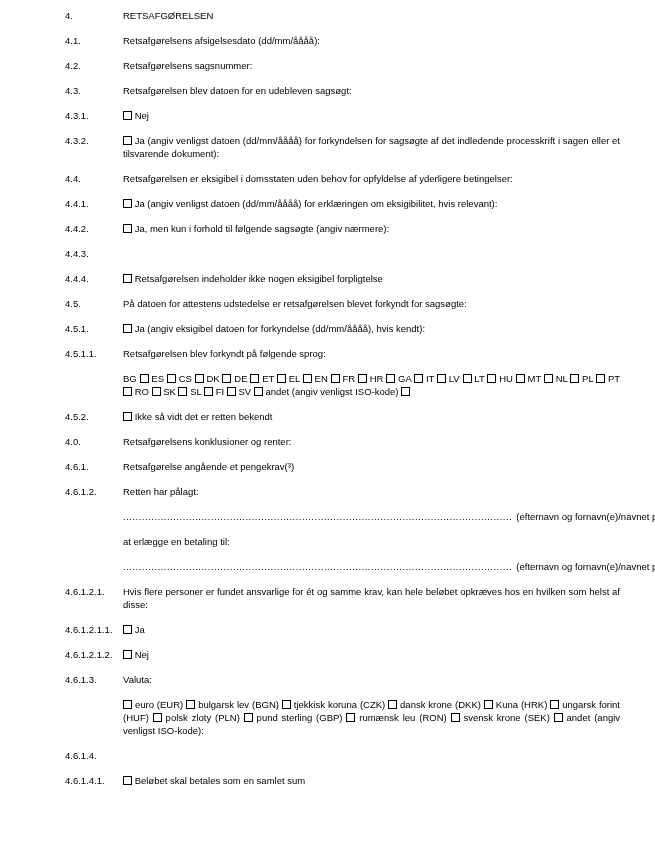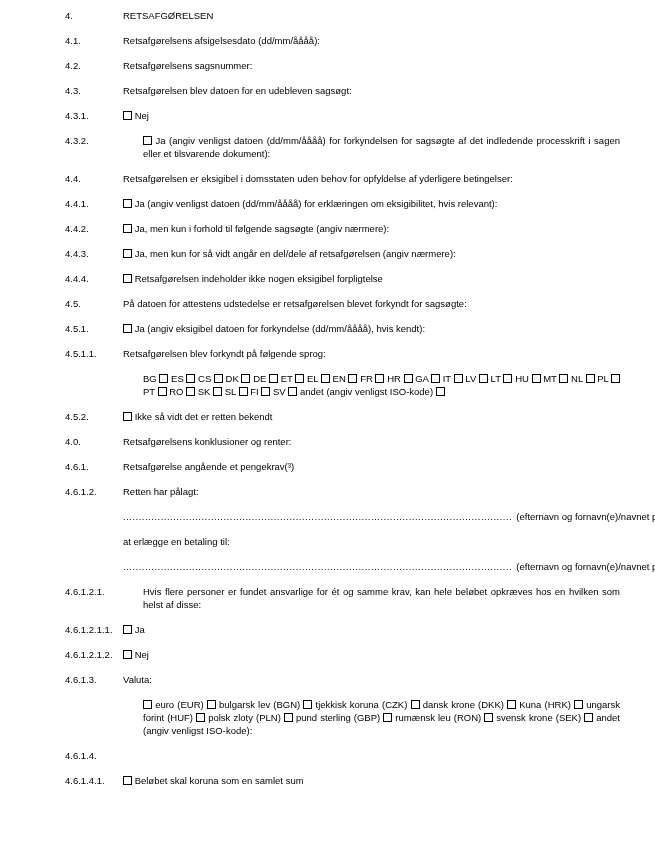--- a/index.html
+++ b/index.html
@@ -18,21 +18,21 @@
     height: 858px;
     background: #ffffff;
     padding: 9px 35px 0 65px;
   }
   .row {
     display: grid;
     grid-template-columns: 58px 1fr;
     margin-bottom: 12px;
   }
   .num { white-space: nowrap; }
-  .row.justify .content { text-align: justify; margin-left: 20px; }
+  .row.justify .content { text-align: justify; }
   .cb {
     display: inline-block;
     width: 9px;
     height: 9px;
     border: 1px solid #000;
     background: #fff;
     vertical-align: -1px;
   }
   .content.dotted-row {
     display: flex;
@@ -87,21 +87,20 @@
       <div class="row">
         <div class="num">4.4.1.</div>
         <div class="content"><span class="cb"></span><span> Ja (angiv venligst datoen (dd/mm/åååå) for erklæringen om eksigibilitet, hvis relevant):</span></div>
       </div>
       <div class="row">
         <div class="num">4.4.2.</div>
         <div class="content"><span class="cb"></span><span> Ja, men kun i forhold til følgende sagsøgte (angiv nærmere):</span></div>
       </div>
       <div class="row">
         <div class="num">4.4.3.</div>
-        <div class="content"><span class="cb"></span><span> Ja, men kun for så vidt angår en del/dele af retsafgørelsen (angiv nærmere):</span></div>
       </div>
       <div class="row">
         <div class="num">4.4.4.</div>
         <div class="content"><span class="cb"></span><span> Retsafgørelsen indeholder ikke nogen eksigibel forpligtelse</span></div>
       </div>
       <div class="row">
         <div class="num">4.5.</div>
         <div class="content"><span>På datoen for attestens udstedelse er retsafgørelsen blevet forkyndt for sagsøgte:</span></div>
       </div>
       <div class="row">
@@ -168,16 +167,16 @@
       </div>
       <div class="row justify">
         <div class="num"></div>
         <div class="content"><span class="opt"><span class="cb"></span> euro (EUR)</span> <span class="opt"><span class="cb"></span> bulgarsk lev (BGN)</span> <span class="opt"><span class="cb"></span> tjekkisk koruna (CZK)</span> <span class="opt"><span class="cb"></span> dansk krone (DKK)</span> <span class="opt"><span class="cb"></span> Kuna (HRK)</span> <span class="opt"><span class="cb"></span> ungarsk forint (HUF)</span> <span class="opt"><span class="cb"></span> polsk zloty (PLN)</span> <span class="opt"><span class="cb"></span> pund sterling (GBP)</span> <span class="opt"><span class="cb"></span> rumænsk leu (RON)</span> <span class="opt"><span class="cb"></span> svensk krone (SEK)</span> <span class="opt"><span class="cb"></span> andet (angiv venligst ISO-kode):</span></div>
       </div>
       <div class="row">
         <div class="num">4.6.1.4.</div>
       </div>
       <div class="row">
         <div class="num">4.6.1.4.1.</div>
-        <div class="content"><span class="cb"></span><span> Beløbet skal koruna som en samlet sum</span></div>
+        <div class="content"><span class="cb"></span><span> Beløbet skal betales som en samlet sum</span></div>
       </div>
     </div>
 </div>
 
 </body></html>

